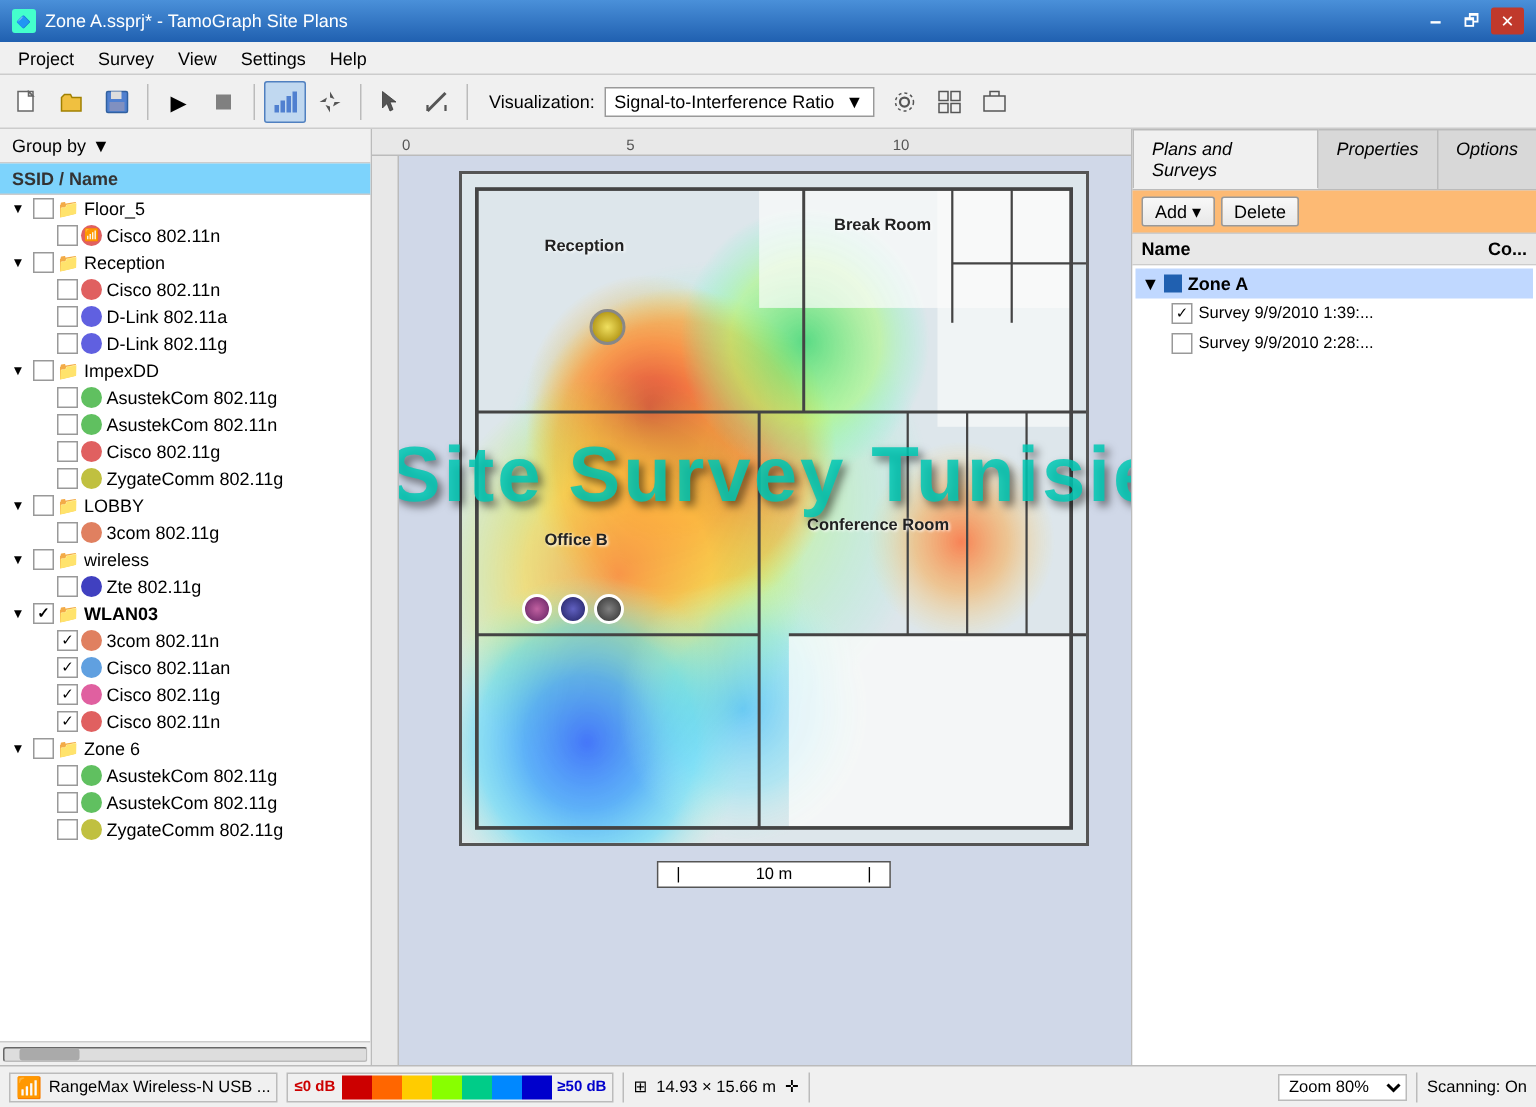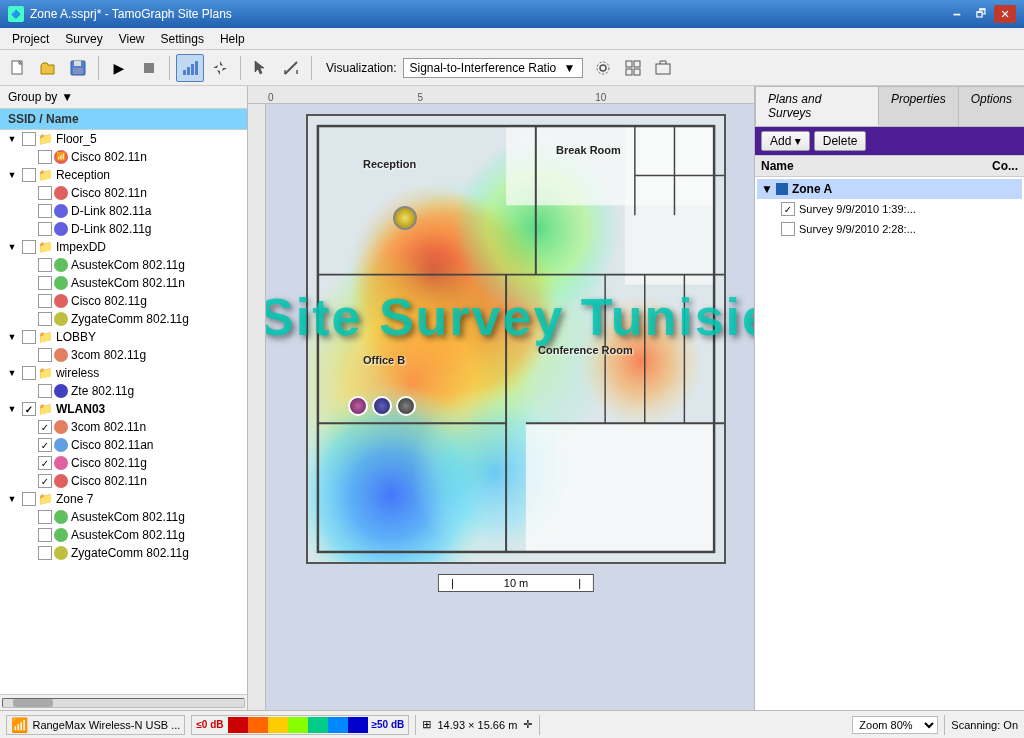--- a/index.html
+++ b/index.html
@@ -205,21 +205,21 @@
     .panel-tab.active {
       background: #f0f0f0;
       border-bottom: 1px solid #f0f0f0;
       z-index: 1;
     }
     .panel-toolbar {
       display: flex;
       align-items: center;
       padding: 4px 6px;
       gap: 4px;
-      background: #4c1d95;
+      background: #fdba74;
       border-bottom: 1px solid #ccc;
     }
     .panel-btn {
       display: flex; align-items: center;
       padding: 2px 8px;
       border: 1px solid #999;
       background: linear-gradient(to bottom, #f8f8f8, #e8e8e8);
       cursor: pointer;
       font-size: 12px;
       border-radius: 2px;
@@ -572,21 +572,21 @@
         <span class="expand-btn"></span>
         <div style="width:14px;height:14px;border:1px solid #999;background:white;display:flex;align-items:center;justify-content:center;font-size:10px;margin:0 2px;flex-shrink:0;">✓</div>
         <span style="display:inline-block;width:14px;height:14px;background:#e06060;border-radius:50%;margin-right:3px;"></span>
         <span>Cisco 802.11n</span>
       </div>
 
       <div class="tree-row indent-1">
         <span class="expand-btn">▼</span>
         <span class="checkbox"></span>
         <span style="font-size:12px;margin-right:3px;">📁</span>
-        <span>Zone 7</span>
+        <span>Zone 6</span>
       </div>
       <div class="tree-row indent-2">
         <span class="expand-btn"></span>
         <span class="checkbox"></span>
         <span style="display:inline-block;width:14px;height:14px;background:#60c060;border-radius:50%;margin-right:3px;"></span>
         <span>AsustekCom 802.11g</span>
       </div>
       <div class="tree-row indent-2">
         <span class="expand-btn"></span>
         <span class="checkbox"></span>

